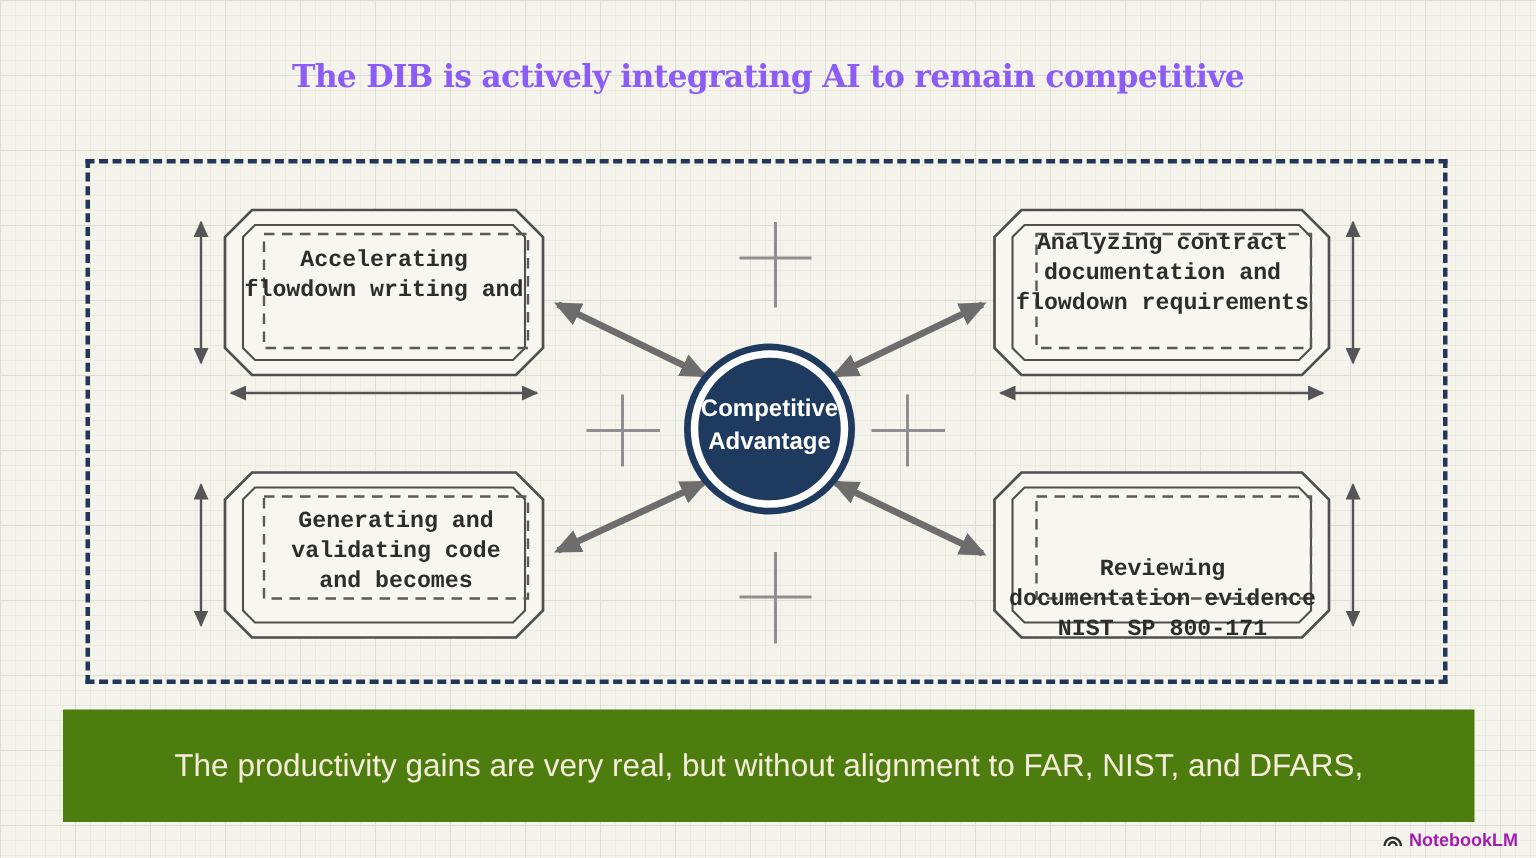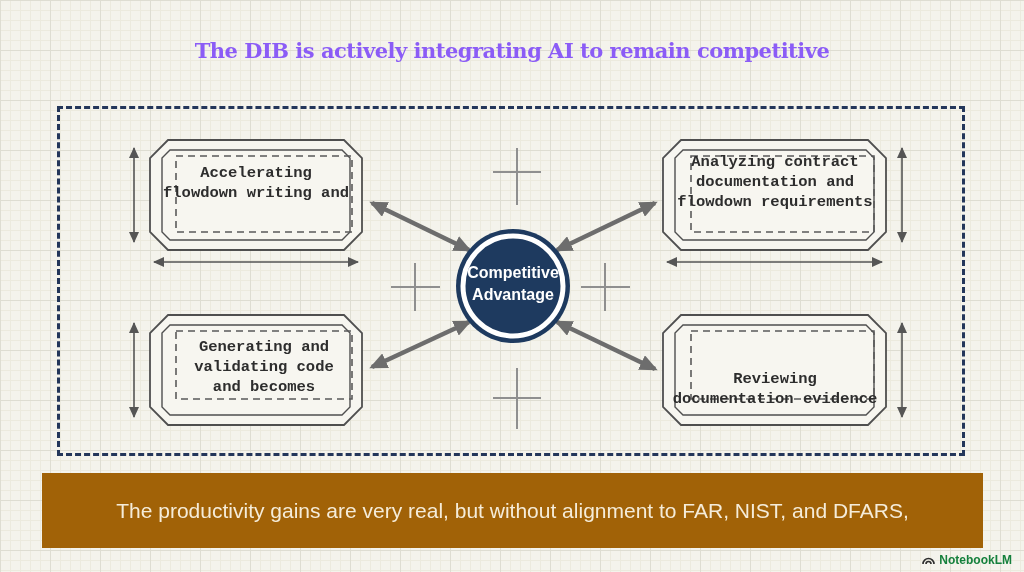--- a/index.html
+++ b/index.html
@@ -35,29 +35,29 @@
   .box-label-b { left:670px; top:152px; width:210px; }
   .box-label-c { left:168px; top:337px; width:192px; }
   .box-label-d { left:670px; top:337px; width:210px;margin-top:32px; }
   .circle-label {
     position:absolute; left:453px; top:262px; width:120px;
     text-align:center; color:#ffffff;
     font-weight:700; font-size:16px; line-height:22px;
   }
   .banner {
     position:absolute; left:42px; top:473px; width:941px; height:75px;
-    background:#a16207;
+    background:#4d7c0f;
     display:flex; flex-direction:column; justify-content:center;
     text-align:center;
     color:#f5ecd9; font-size:21px; line-height:29px; font-weight:400;
   }
   .watermark {
     position:absolute; right:12px; bottom:5px;
     display:flex; align-items:center; gap:4px;
-    color:#15803d; font-size:12px; font-weight:700;
+    color:#a21caf; font-size:12px; font-weight:700;
   }
   .watermark svg { display:block; }
 </style>
 </head>
 <body>
 
 <h1 class="page-title">The DIB is actively integrating AI to remain competitive</h1>
 
 <div class="diagram-border"></div>
 
@@ -138,20 +138,21 @@
   <div>flowdown requirements</div>
 </div>
 <div class="box-label box-label-c">
   <div>Generating and</div>
   <div>validating code</div>
   <div>and becomes</div>
 </div>
 <div class="box-label box-label-d">
   <div>Reviewing</div>
   <div>documentation evidence</div>
+  <div>NIST SP 800-171</div>
 </div>
 
 <div class="circle-label">
   <div>Competitive</div>
   <div>Advantage</div>
 </div>
 
 <div class="banner">
   <div>The productivity gains are very real, but without alignment to FAR, NIST, and DFARS,</div>
 </div>

